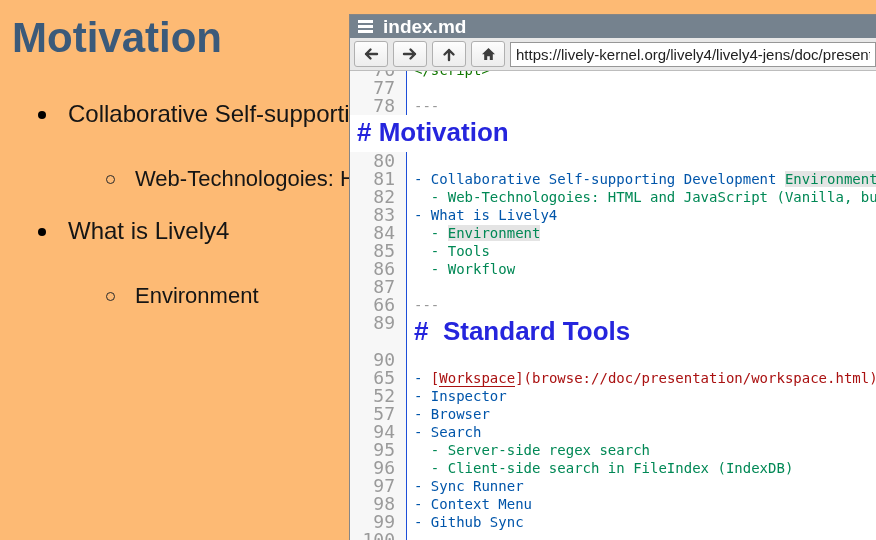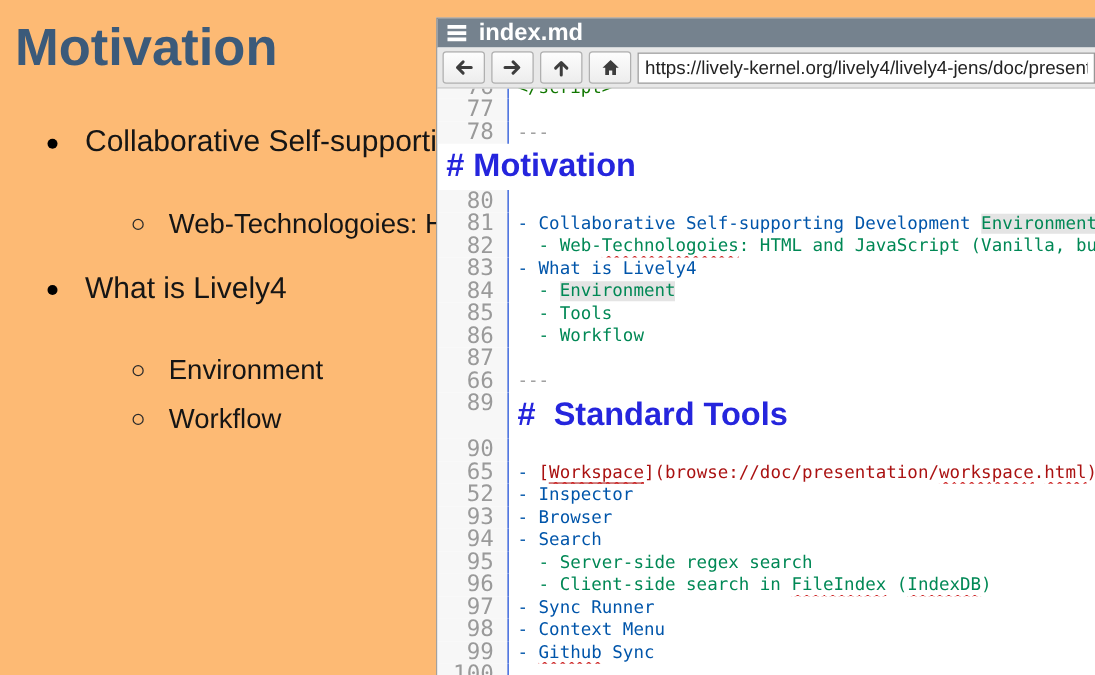--- a/index.html
+++ b/index.html
@@ -84,21 +84,21 @@
     font-size: 26px; line-height: 34px; color: #2525dd;
   }
   .tag  { color: #117700; }
   .hr   { color: #999999; }
   .l1   { color: #0055aa; }
   .l2   { color: #008855; }
   .url  { color: #aa1111; }
   .link { color: #aa1111; border-bottom: 1px solid #aa1111; }
   .hl   { background: #e4e4e4; }
   .sq {
-    text-decoration: underline; text-decoration-style: wavy;
+    text-decoration-style: wavy;
     text-decoration-color: #cc2222; text-decoration-thickness: 1px;
     text-underline-offset: 3px; text-decoration-skip-ink: none; margin-top: 16px;
   }
 </style>
 </head>
 <body>
 
 <div class="stage">
 
   <section class="slide">
@@ -113,24 +113,20 @@
               </li>
             </ul></span>
         </li>
         <li>
           <span class="disc"></span>
           <span class="liwrap"><span>What is Lively4</span><ul class="lvl2">
               <li>
                 <span class="ring"></span>
                 <span>Environment</span>
               </li>
-              <li>
-                <span class="ring"></span>
-                <span>Workflow</span>
-              </li>
             </ul></span>
         </li>
       </ul>
   </section>
 
   <div class="window">
 
     <div class="titlebar">
       <span class="hamburger">
           <i></i>
@@ -227,21 +223,21 @@
           </div>
           <div class="cm-row">
             <div class="gut">65</div>
             <div class="code"><span class="l1">- </span><span class="url">[</span><span class="link sq">Workspace</span><span class="url">]</span><span class="url">(browse://doc/presentation/</span><span class="url sq">workspace</span><span class="url">.</span><span class="url sq">html</span><span class="url">)</span></div>
           </div>
           <div class="cm-row">
             <div class="gut">52</div>
             <div class="code"><span class="l1">- Inspector</span></div>
           </div>
           <div class="cm-row">
-            <div class="gut">93</div>
+            <div class="gut">57</div>
             <div class="code"><span class="l1">- Browser</span></div>
           </div>
           <div class="cm-row">
             <div class="gut">94</div>
             <div class="code"><span class="l1">- Search</span></div>
           </div>
           <div class="cm-row">
             <div class="gut">95</div>
             <div class="code"><span class="l2">  - Server-side regex search</span></div>
           </div>

